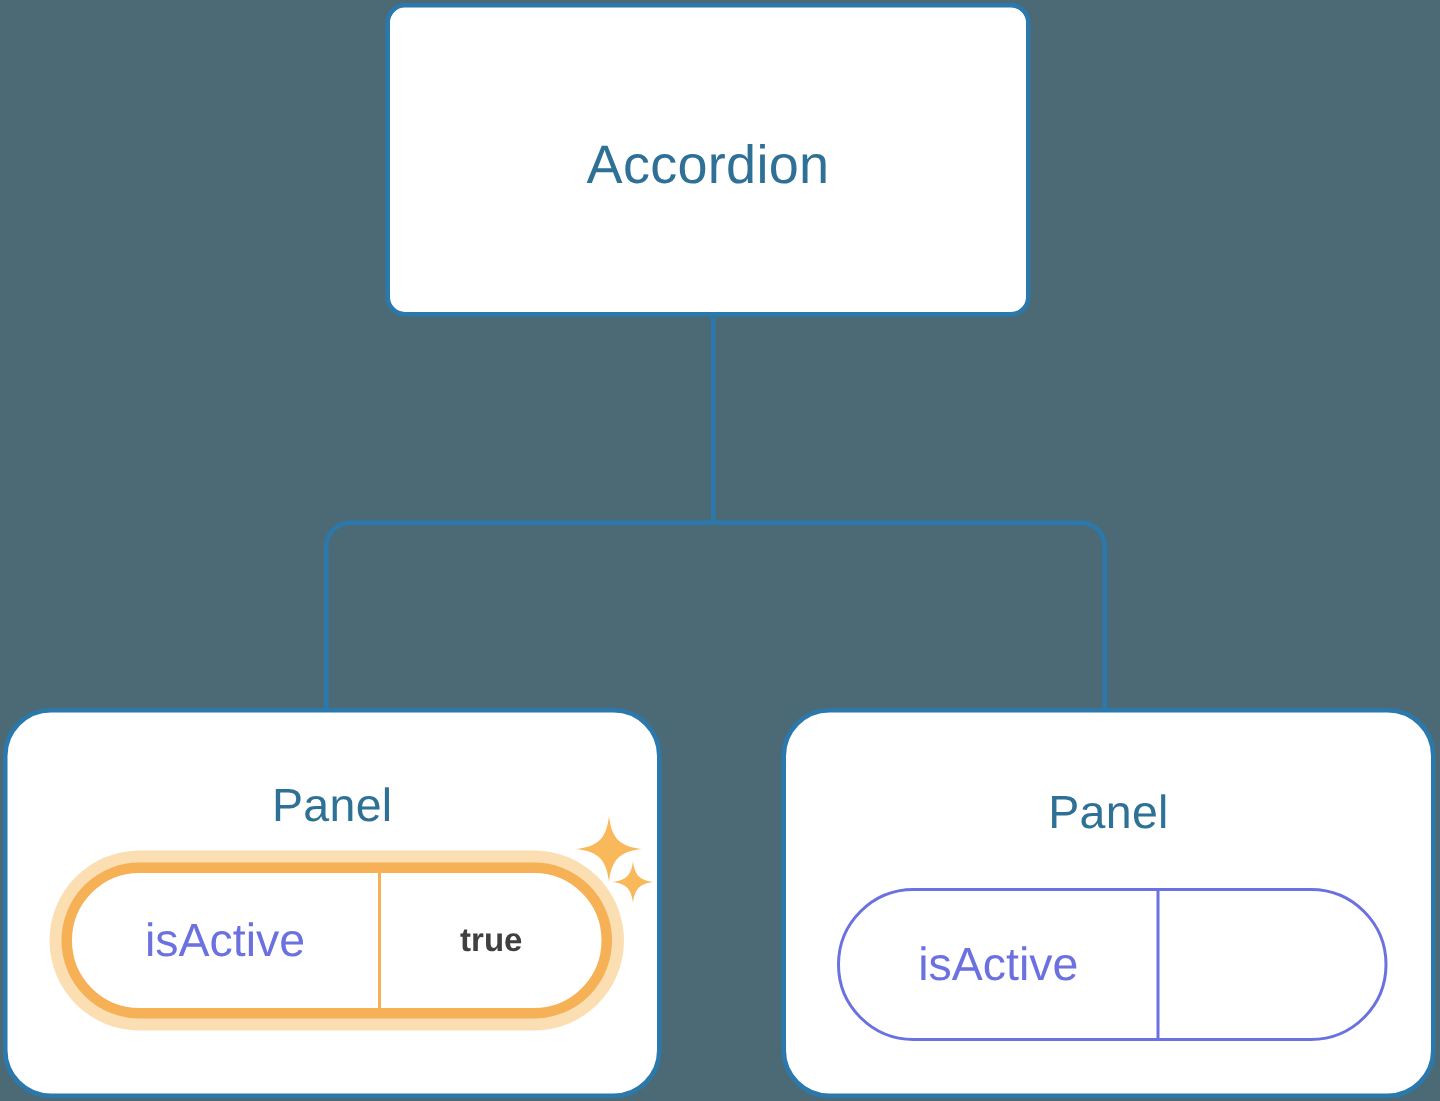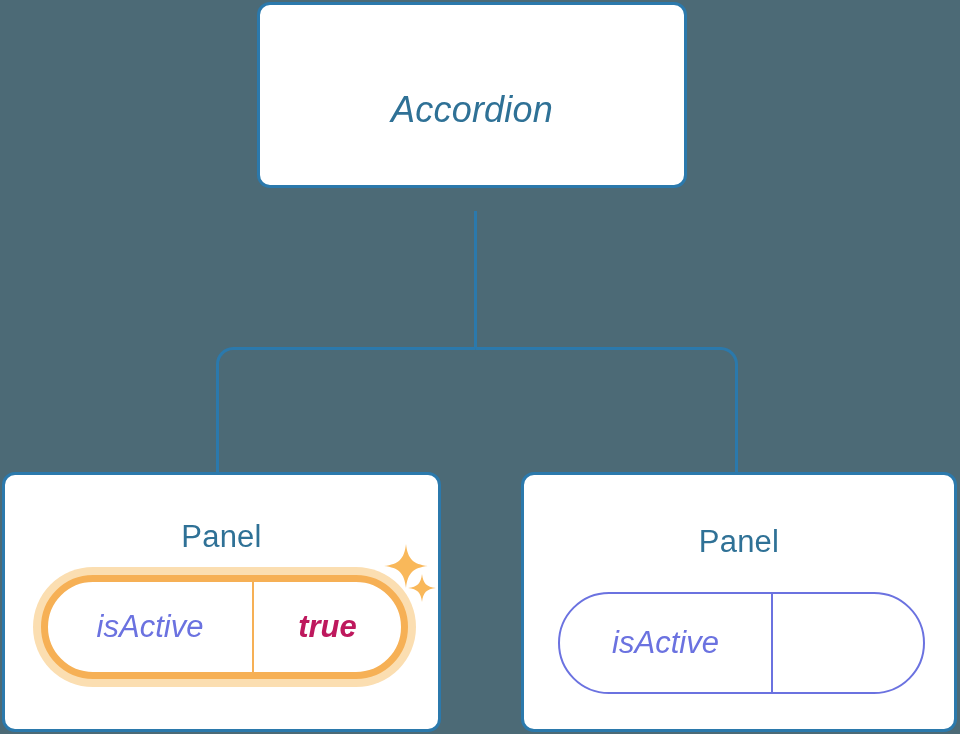--- a/index.html
+++ b/index.html
@@ -36,38 +36,38 @@
     border: 3px solid #2b79ac;
     border-radius: 13px;
     box-sizing: border-box;
   }
 
   
   .node-root {
     left: 257px;
     top: 2px;
     width: 430px;
-    height: 186px;
-    font-style: italic;
+    height: 209px;
   }
   .node-root .node-title {
     position: absolute;
     left: 0;
     right: 0;
     top: 84px;
     text-align: center;
     font-size: 36px;
     color: #2f7196;
     letter-spacing: 0.2px;
   }
 
   
   .node-panel {
     top: 472px;
     height: 260px;
+    border-radius: 32px;
   }
   .node-panel-left  { left: 2px;   width: 439px; }
   .node-panel-right { left: 521px; width: 436px; }
 
   .node-panel .node-title {
     position: absolute;
     left: 0;
     right: 0;
     text-align: center;
     font-size: 31px;
@@ -78,21 +78,20 @@
   .node-panel-right .node-title { top: 49px; }
 
   
   .prop-pill {
     position: absolute;
     display: flex;
     align-items: stretch;
     box-sizing: border-box;
     background: #ffffff;
     border-radius: 999px;
-    font-style: italic;
   }
   .prop-key, .prop-val {
     display: flex;
     align-items: center;
     justify-content: center;
     box-sizing: border-box;
     white-space: nowrap;
   }
 
   
@@ -125,23 +124,23 @@
     box-shadow: 0 0 0 8px #fbdeb1;
   }
   .prop-pill.highlight .prop-key {
     width: 206px;
     border-right: 2px solid #f6b055;
     font-size: 31px;
     color: #6b72e0;
   }
   .prop-pill.highlight .prop-val {
     flex: 1;
-    font-size: 31px;
+    font-size: 22px;
     font-weight: bold;
-    color: #be185d;
+    color: #404040;
   }
 
   
   .sparkle {
     position: absolute;
   }
   .sparkle-big   { left: 384px; top: 544px; width: 44px; height: 44px; }
   .sparkle-small { left: 408px; top: 574px; width: 28px; height: 28px; }
 </style>
 </head>

